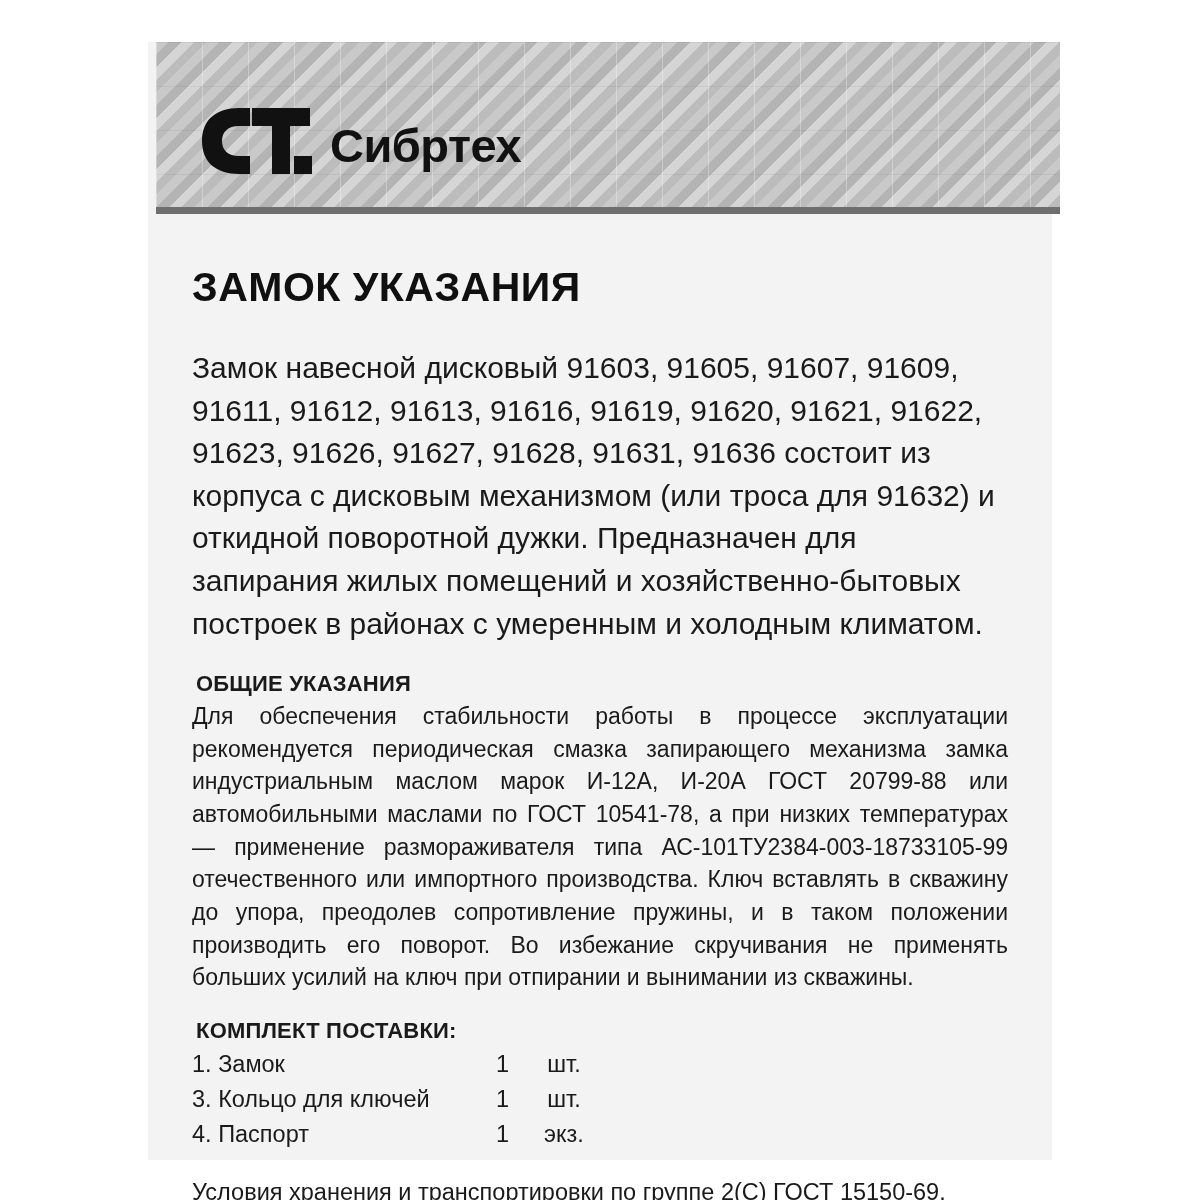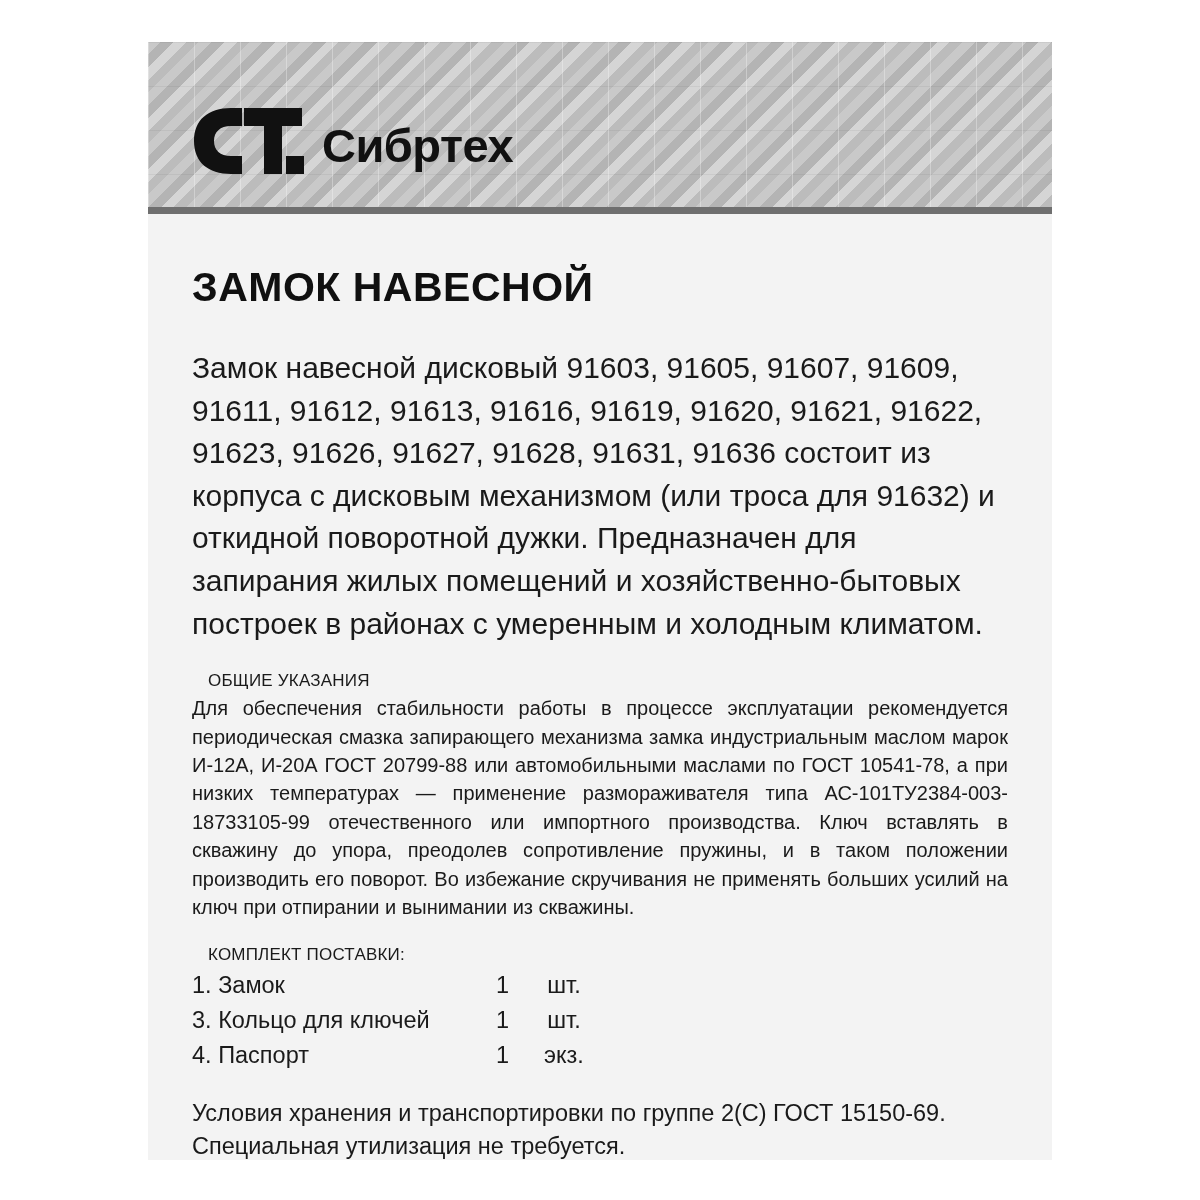--- a/index.html
+++ b/index.html
@@ -31,20 +31,21 @@
     width: 100%;
     height: 172px;
     background:
       repeating-linear-gradient(135deg,
         #c9c9c9 0px, #c9c9c9 9px,
         #b4b4b4 9px, #b4b4b4 18px,
         #d5d5d5 18px, #d5d5d5 27px,
         #bcbcbc 27px, #bcbcbc 36px),
       #c4c4c4;
     overflow: hidden;
+    margin-left: 8px;
   }
   .header::before {
     content: "";
     position: absolute;
     inset: 0;
     background-image:
       repeating-linear-gradient(to right, rgba(255,255,255,0.30) 0 1px, transparent 1px 46px),
       repeating-linear-gradient(to bottom, rgba(0,0,0,0.05) 0 1px, transparent 1px 44px);
     pointer-events: none;
   }
@@ -93,27 +94,27 @@
     margin: 0 0 36px 0;
     color: #101010;
   }
   .intro {
     font-size: 30px;
     line-height: 1.42;
     margin: 0 0 26px 0;
     text-align: left;
   }
   .section-head {
-    font-size: 17px;
-    font-weight: normal;
-    margin: 0 0 3px 16px;
+    font-size: 22px;
+    font-weight: bold;
+    margin: 0 0 3px 4px;
     letter-spacing: 0.2px;
   }
   .section-body {
-    font-size: 20px;
+    font-size: 23px;
     line-height: 1.42;
     margin: 0 0 24px 0;
     text-align: justify;
     text-justify: inter-word;
     hyphens: manual;
   }
   .kit-head {
     margin-top: 2px;
   }
   .kit-table {
@@ -151,21 +152,21 @@
           <rect x="96" y="52" width="18" height="18" fill="#111111"></rect>
         </svg>
       </span>
       <span class="logo-text">Сибртех</span>
     </div>
     <div class="header-rule"></div>
   </div>
 
   <div class="content">
 
-    <h1 class="doc-title">ЗАМОК НАВЕСНОЙ</h1>
+    <h1 class="doc-title">ЗАМОК УКАЗАНИЯ</h1>
 
     <p class="intro">Замок навесной дисковый 91603, 91605, 91607, 91609, 91611, 91612, 91613, 91616, 91619, 91620, 91621, 91622, 91623, 91626, 91627, 91628, 91631, 91636 состоит из корпуса с дисковым механизмом (или троса для 91632) и откидной поворотной дужки. Предназначен для запирания жилых помещений и хозяйственно-бытовых построек в районах с умеренным и холодным климатом.</p>
 
     <h2 class="section-head">ОБЩИЕ УКАЗАНИЯ</h2>
     <p class="section-body">Для обеспечения стабильности работы в процессе эксплуатации рекомендуется периодическая смазка запирающего механизма замка индустриальным маслом марок И-12А, И-20А ГОСТ 20799-88 или автомобильными маслами по ГОСТ 10541-78, а при низких температурах — применение размораживателя типа АС-101ТУ2384-003-18733105-99 отечественного или импортного производства. Ключ вставлять в скважину до упора, преодолев сопротивление пружины, и в таком положении производить его поворот. Во избежание скручивания не применять больших усилий на ключ при отпирании и вынимании из скважины.</p>
 
     <h2 class="section-head kit-head">КОМПЛЕКТ ПОСТАВКИ:</h2>
     <table class="kit-table">
       <tbody>
         <tr>

